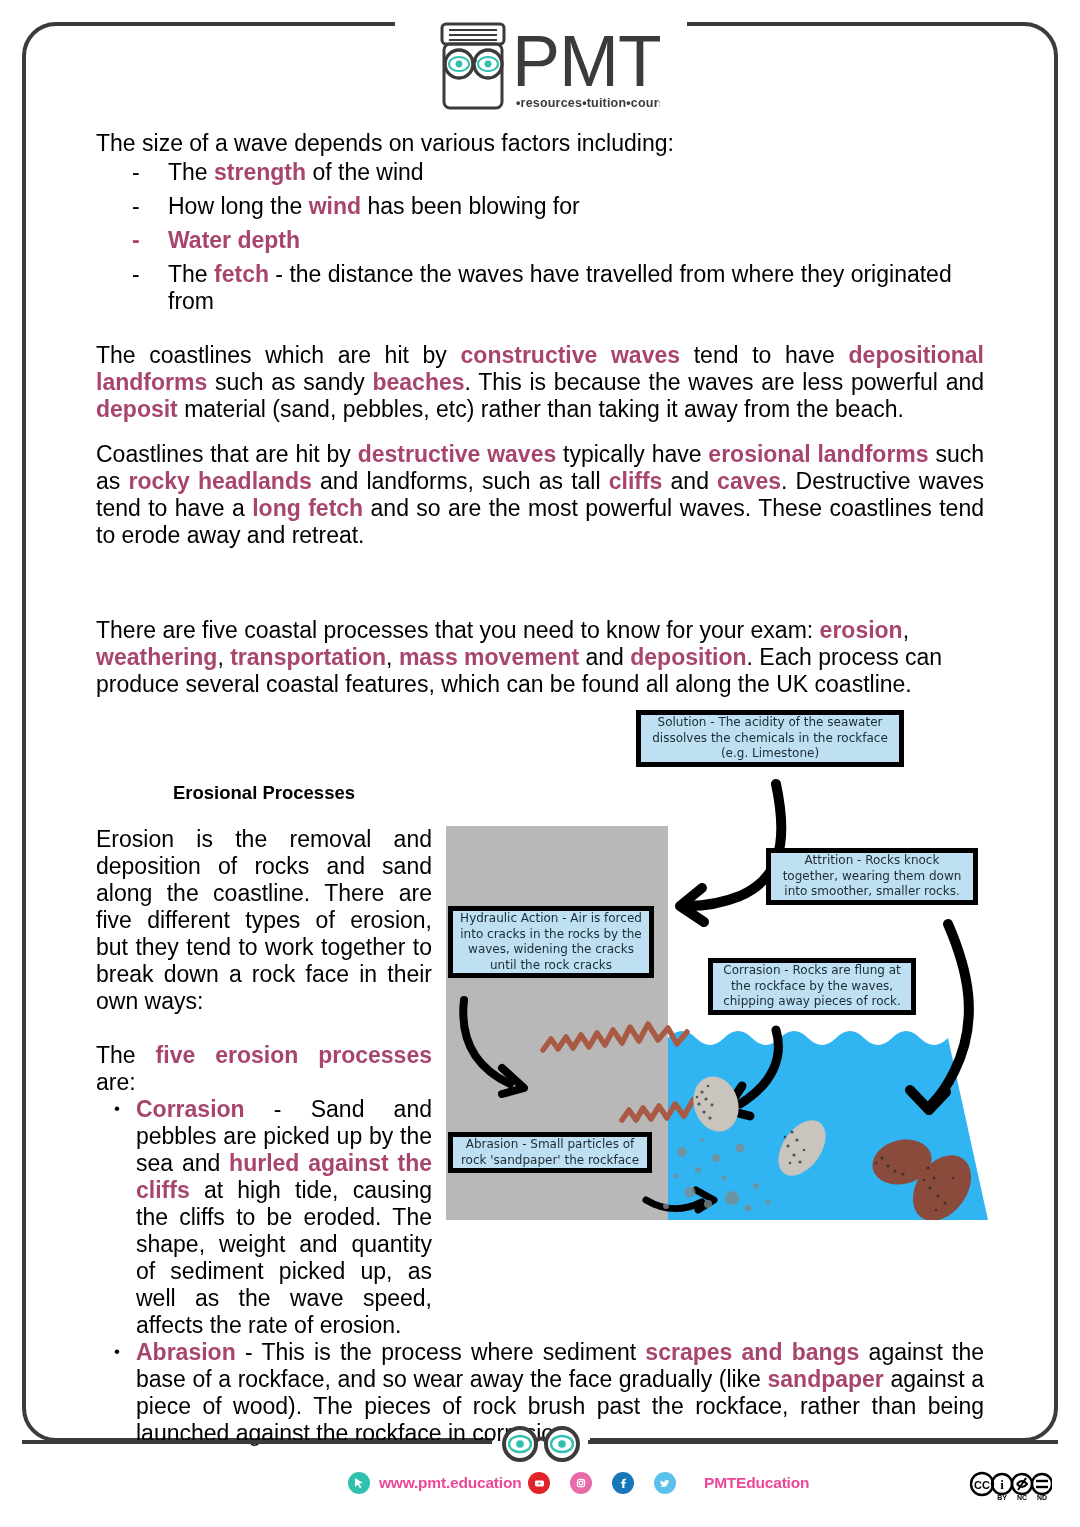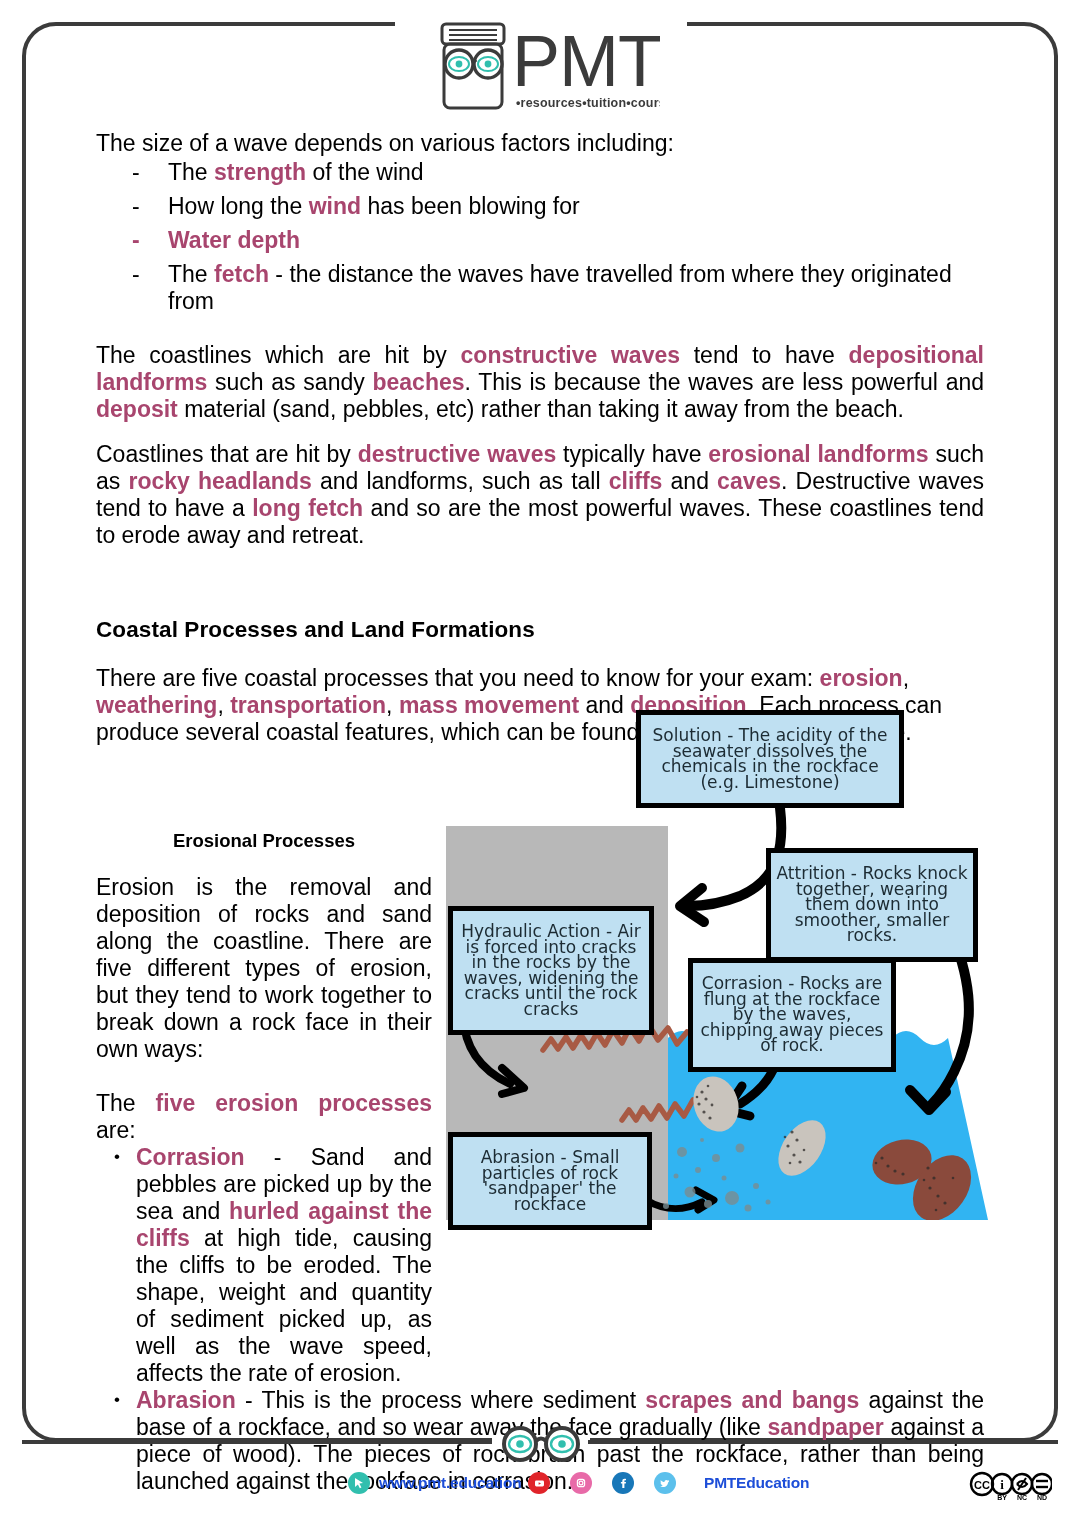--- a/index.html
+++ b/index.html
@@ -128,24 +128,24 @@
     position: absolute;
     left: 440px; top: 700px;
     width: 552px; height: 520px;
   }
   .diagram svg { display: block; }
   .dbox {
     position: absolute;
     background: #bfe0f2;
     border: 5px solid #000000;
     color: #1c2b33;
-    font-size: 17px;
+    font-size: 12px;
     line-height: 15.5px;
     text-align: center;
-    padding: 13px 5px;
+    padding: 0 5px;
     font-family: "DejaVu Sans", sans-serif;
   }
 
   
   .footer-line-left {
     position: absolute;
     left: 22px; top: 1440px;
     width: 470px; height: 4px;
     background: #3b3b3b;
   }
@@ -171,21 +171,21 @@
     display: flex; align-items: center; gap: 9px;
   }
   .footer-social {
     position: absolute;
     left: 528px; top: 0px;
     display: flex; align-items: center; gap: 20px;
   }
   .footer-txt {
     font-size: 15.5px;
     font-weight: bold;
-    color: #1d4ed8;
+    color: #ec4899;
     letter-spacing: -0.2px;
   }
   .cc-badge {
     position: absolute;
     left: 968px; top: 1470px;
     width: 84px; height: 32px;
   }
   .circ {
     width: 22px; height: 22px; border-radius: 50%;
     display: inline-flex; align-items: center; justify-content: center;
@@ -238,21 +238,20 @@
   <p class="para">
     <span>The coastlines which are hit by </span><span class="hl">constructive waves</span><span> tend to have </span><span class="hl">depositional landforms</span><span> such as sandy </span><span class="hl">beaches</span><span>. This is because the waves are less powerful and </span><span class="hl">deposit</span><span> material (sand, pebbles, etc) rather than taking it away from the beach.</span>
   </p>
 
   <p class="para">
     <span>Coastlines that are hit by </span><span class="hl">destructive waves</span><span> typically have </span><span class="hl">erosional landforms</span><span> such as </span><span class="hl">rocky headlands</span><span> and landforms, such as tall </span><span class="hl">cliffs</span><span> and </span><span class="hl">caves</span><span>. Destructive waves tend to have a </span><span class="hl">long fetch</span><span> and so are the most powerful waves. These coastlines tend to erode away and retreat.</span>
   </p>
 
   <div style="height:50px"></div>
 
-  <h2 class="section-title">Coastal Processes and Land Formations</h2>
 
   <p class="para-nojust" style="margin-bottom:18px;">
     <span>There are five coastal processes that you need to know for your exam: </span><span class="hl">erosion</span><span>, </span><span class="hl">weathering</span><span>, </span><span class="hl">transportation</span><span>, </span><span class="hl">mass movement</span><span> and </span><span class="hl">deposition</span><span>. Each process can produce several coastal features, which can be found all along the UK coastline.</span>
   </p>
 
   <div style="height:66px"></div>
 
   <div class="cols">
     <div class="col-left">
       <h3 class="sub-title">Erosional Processes</h3>
@@ -365,21 +364,21 @@
   </div>
 
   <div class="dbox" style="left:326px; top:148px; width:212px;">
     <span>Attrition - Rocks knock together, wearing them down into smoother, smaller rocks.</span>
   </div>
 
   <div class="dbox" style="left:8px; top:206px; width:206px;">
     <span>Hydraulic Action - Air is forced into cracks in the rocks by the waves, widening the cracks until the rock cracks</span>
   </div>
 
-  <div class="dbox" style="left:248px; top:258px; width:208px;">
+  <div class="dbox" style="left:268px; top:258px; width:208px;">
     <span>Corrasion - Rocks are flung at the rockface by the waves, chipping away pieces of rock.</span>
   </div>
 
   <div class="dbox" style="left:8px; top:432px; width:204px;">
     <span>Abrasion -  Small particles of rock 'sandpaper' the rockface</span>
   </div>
 </div>
 
 <div class="footer-line-left"></div>
 <div class="footer-line-right"></div>

